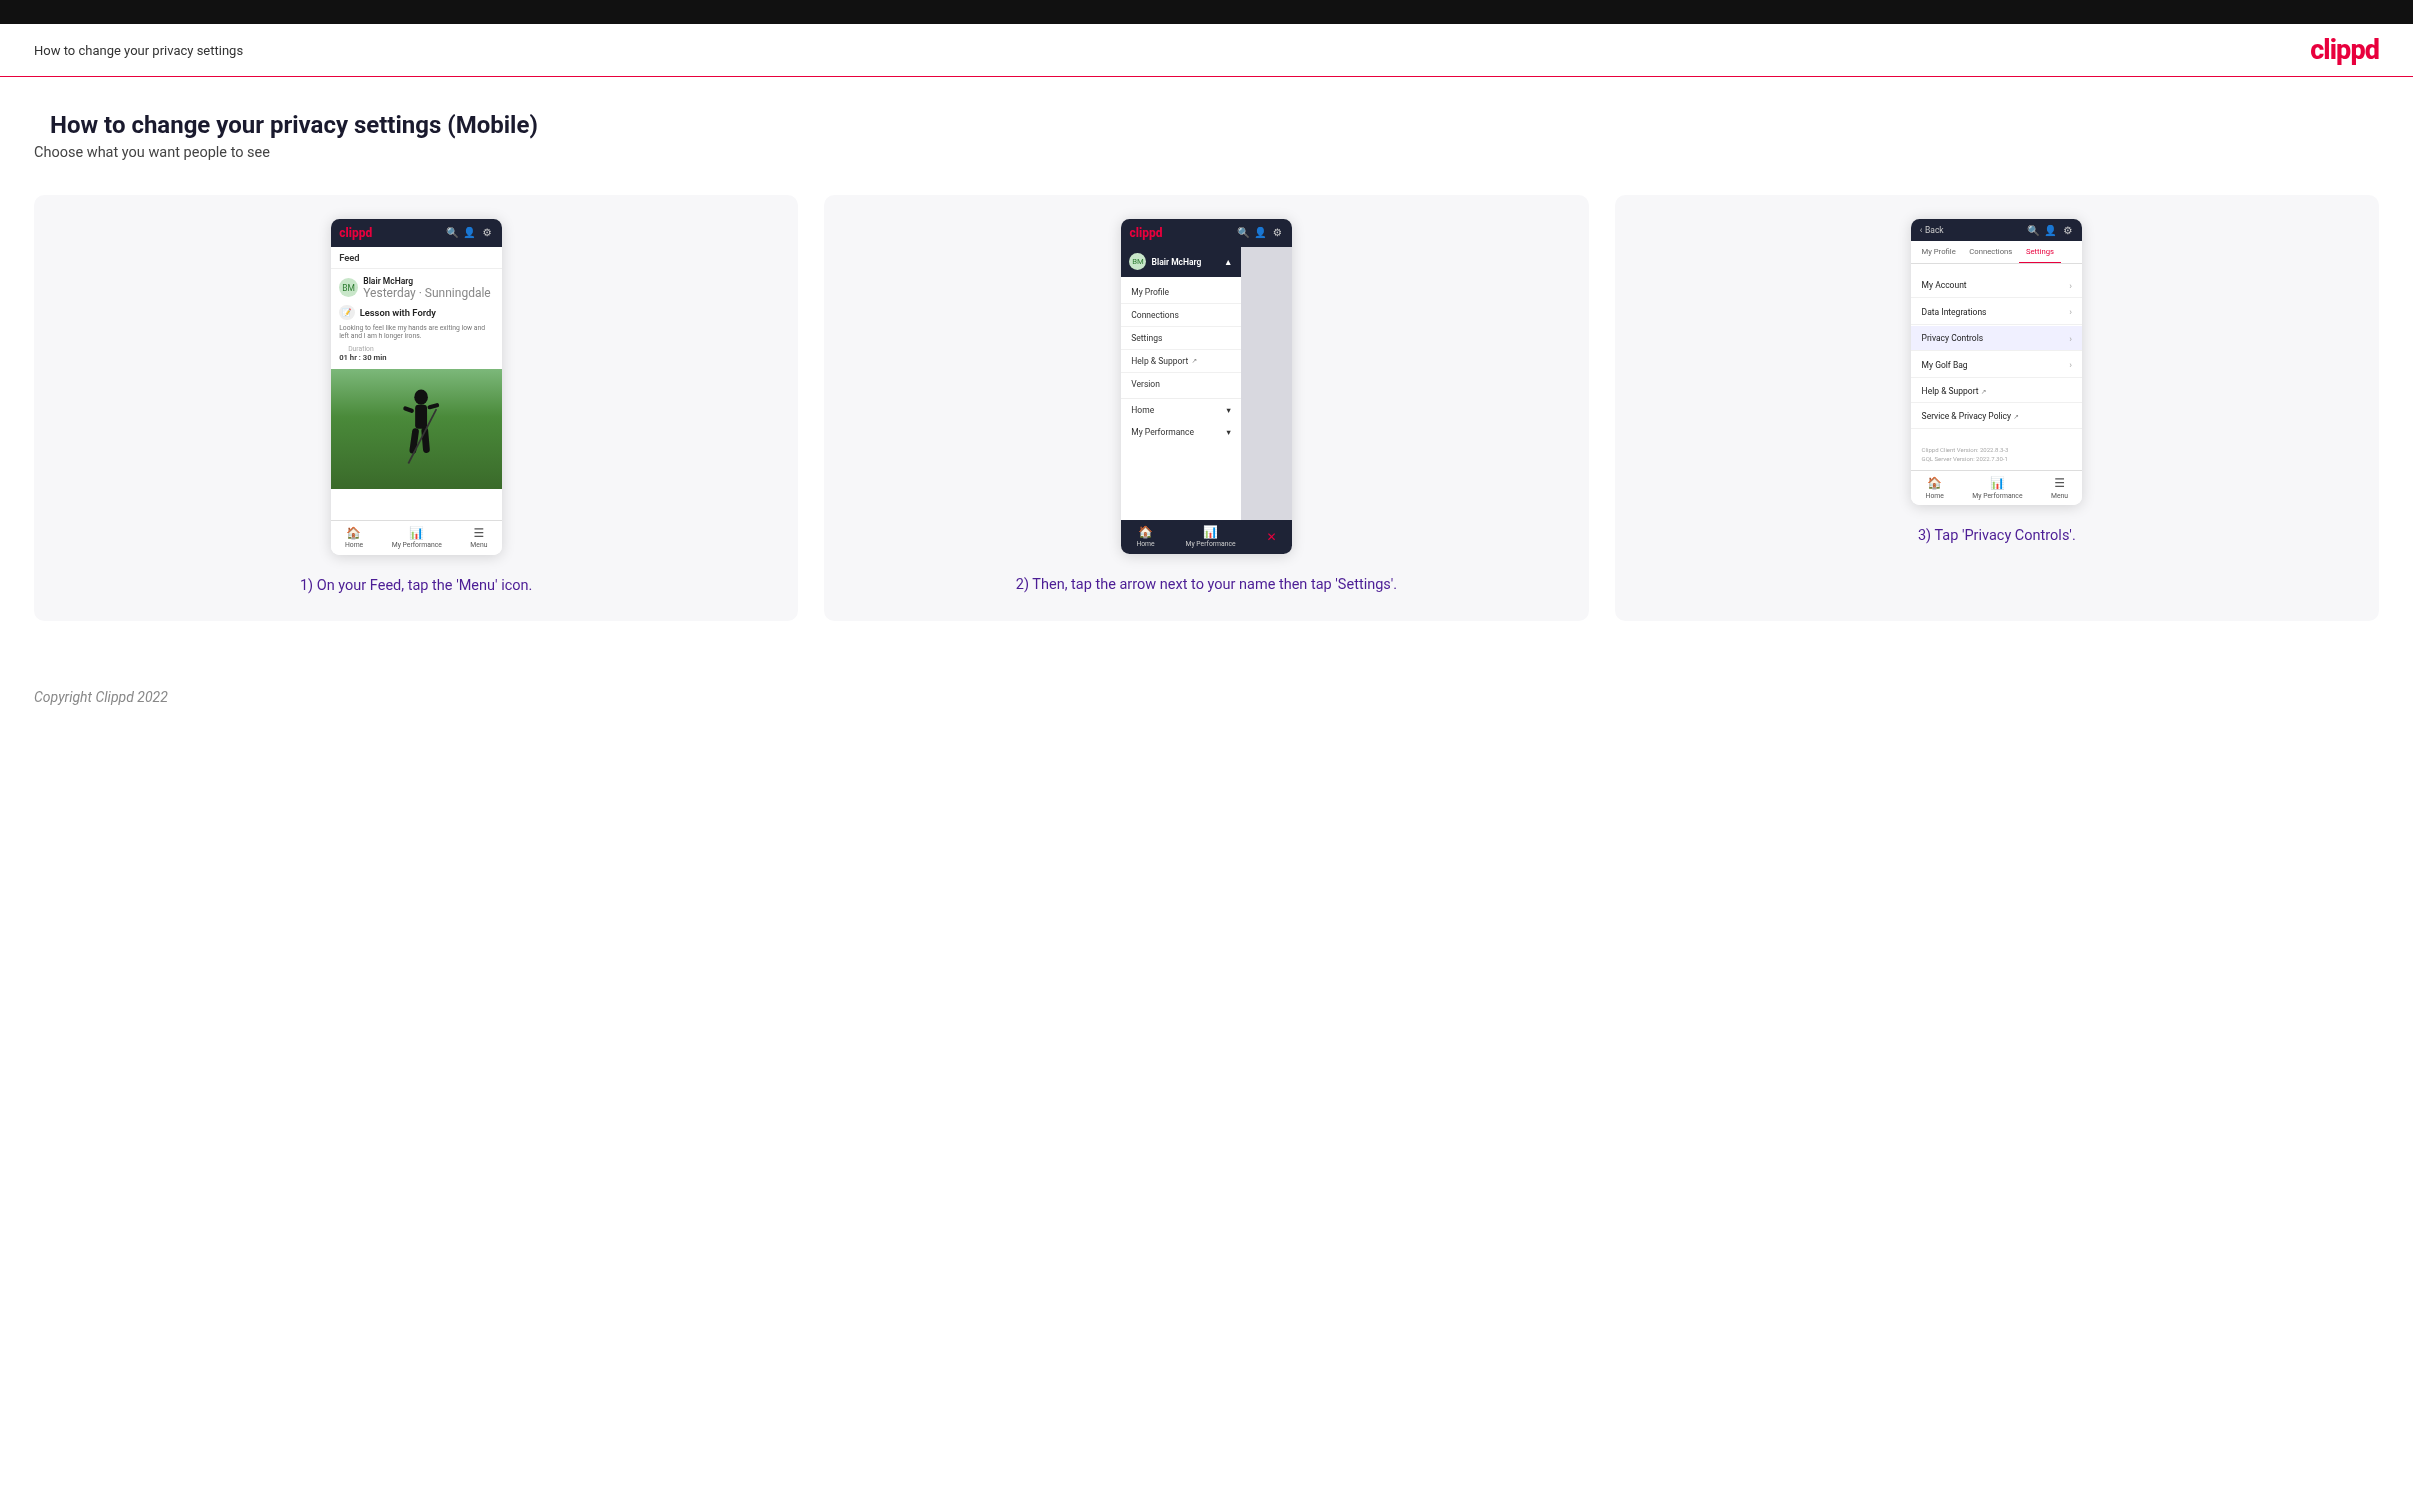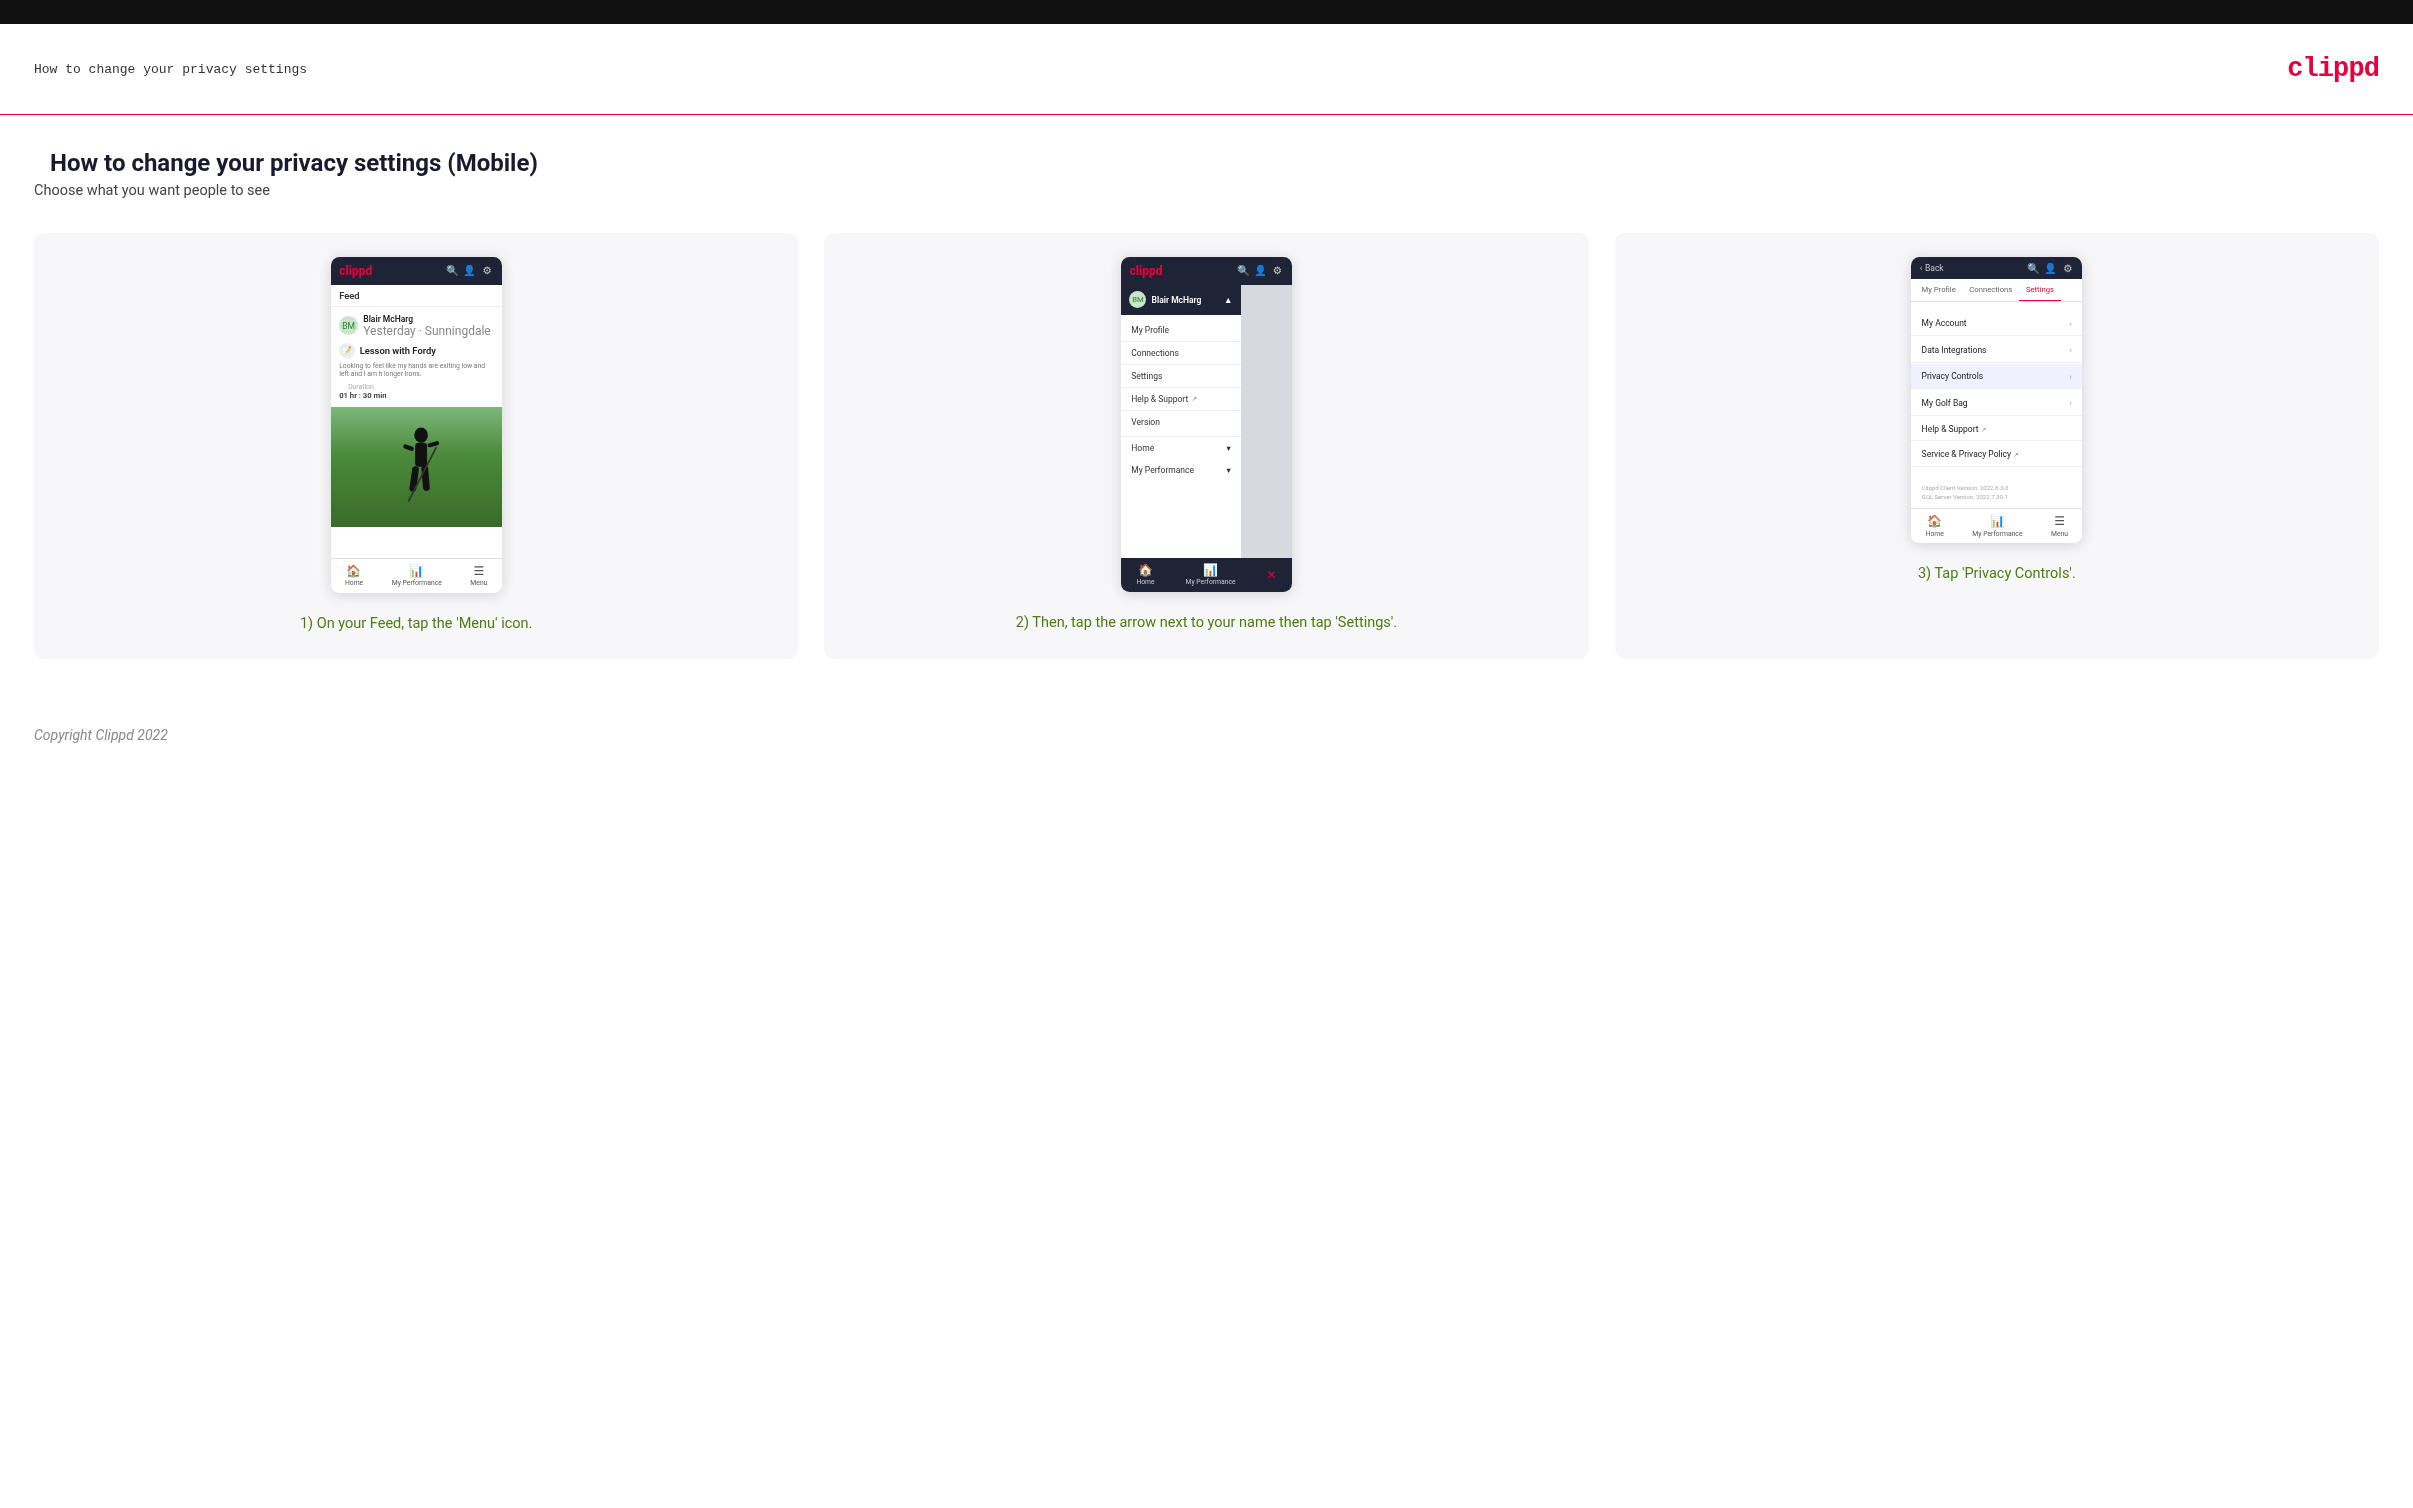--- a/index.html
+++ b/index.html
@@ -14,23 +14,22 @@
       background: #111;
       height: 24px;
       width: 100%;
     }
 
     
     .header {
       display: flex;
       align-items: center;
       justify-content: space-between;
-      padding: 30px 34px;
+      padding: 10px 34px;
       border-bottom: 1.7px solid #e8003d;
-      font-family: Liberation Mono, monospace;
     }
     .header-title {
       font-size: 13px;
       color: #333;
     }
     .logo {
       font-size: 27px;
       font-weight: 800;
       color: #e8003d;
       letter-spacing: -0.9px;
@@ -66,21 +65,21 @@
       border-radius: 10.3px;
       padding: 24px 20.5px 24px 20.5px;
       display: flex;
       flex-direction: column;
       align-items: center;
     }
 
     .step-caption {
       margin-top: 20.5px;
       font-size: 14.5px;
-      color: #4d7c0f;
+      color: #4c1d95;
       text-align: center;
       line-height: 1.5;
     }
 
     
     .phone-mockup {
       width: 171px;
       border-radius: 8.5px;
       overflow: hidden;
       box-shadow: 0 1.7px 13.7px rgba(0,0,0,0.15);

